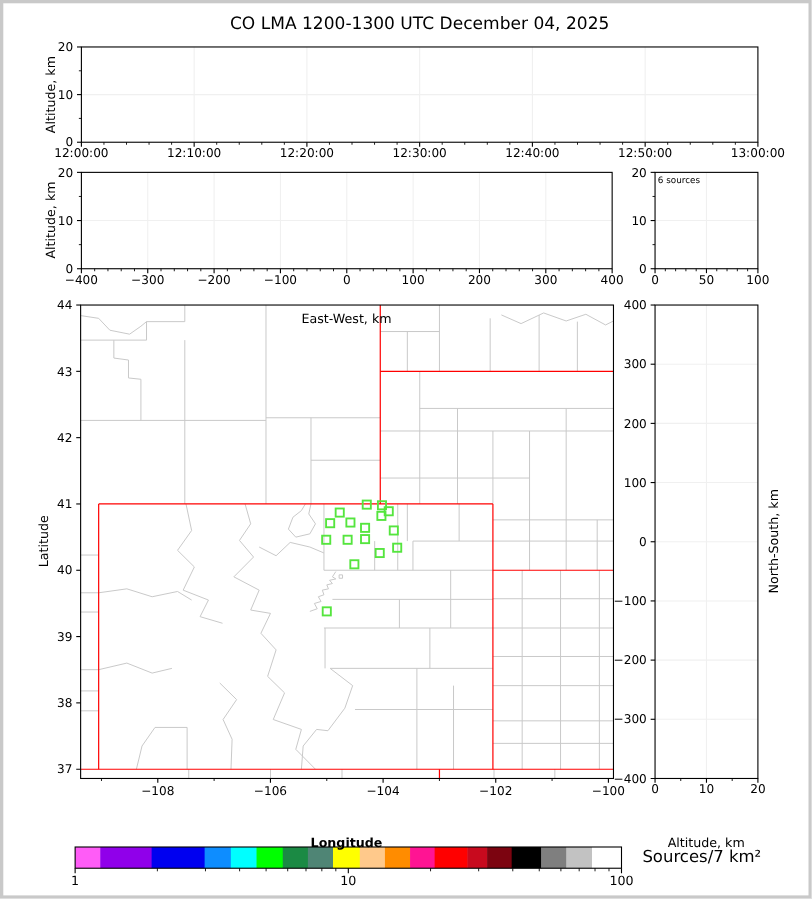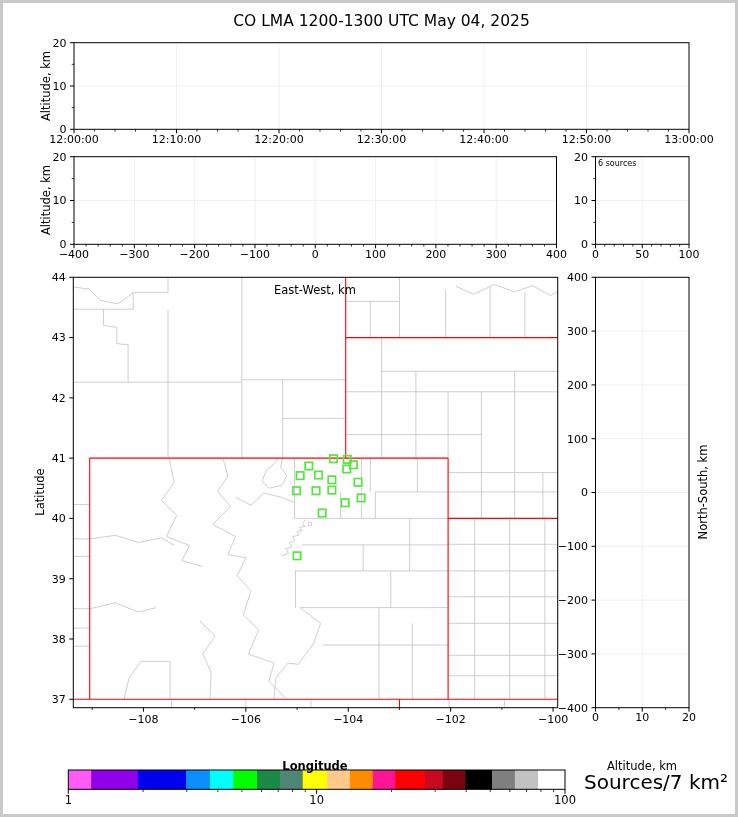--- a/index.html
+++ b/index.html
@@ -8,21 +8,21 @@
     font-family:"DejaVu Sans","Liberation Sans",sans-serif; overflow:hidden;
   }
   .outer-frame { position:absolute; inset:0; border:3px solid #c9c9c9; pointer-events:none; z-index:5; }
   #plot { position:absolute; left:0; top:0; }
   .lbl { position:absolute; color:#000; white-space:nowrap; z-index:3; }
   .title { font-size:15.5px; text-align:center; }
   .axlab { font-size:11.5px; }
   .vlab { transform:translate(-50%,-50%) rotate(-90deg); }
   .hlab { transform:translate(-50%,-50%);margin-top:27px; }
   .annot { font-size:8px; }
-  .cblab { font-size:20px; }
+  .cblab { font-size:15px; }
 </style>
 </head>
 <body>
 
 <div class="window">
   <svg id="plot" width="738" height="817">
       <g>
         <g>
           <line x1="176.5" y1="42.7" x2="176.5" y2="129.3" stroke="#f0f0f0" stroke-width="1"></line>
           <line x1="279" y1="42.7" x2="279" y2="129.3" stroke="#f0f0f0" stroke-width="1"></line>
@@ -439,21 +439,21 @@
           <line x1="553.6361272192563" y1="789.3" x2="553.6361272192563" y2="792.0999999999999" stroke="#000000" stroke-width="0.8"></line>
         </g>
         <g>
           <text x="68.3" y="804.3" font-size="11.5" text-anchor="middle" fill="#000000" font-family="DejaVu Sans, Liberation Sans, sans-serif">1</text>
           <text x="316.65" y="804.3" font-size="11.5" text-anchor="middle" fill="#000000" font-family="DejaVu Sans, Liberation Sans, sans-serif">10</text>
           <text x="565" y="804.3" font-size="11.5" text-anchor="middle" fill="#000000" font-family="DejaVu Sans, Liberation Sans, sans-serif">100</text>
         </g>
       </g>
     </svg>
 
-  <div class="lbl title" style="left:74px; top:12px; width:615px;">CO LMA 1200-1300 UTC May 04, 2025</div>
+  <div class="lbl title" style="left:74px; top:12px; width:615px;">CO LMA 1200-1300 UTC December 04, 2025</div>
 
   <div class="lbl axlab vlab" style="left:46px; top:86px;">Altitude, km</div>
   <div class="lbl axlab vlab" style="left:46px; top:200px;">Altitude, km</div>
   <div class="lbl axlab hlab" style="left:315px; top:263px;">East-West, km</div>
   <div class="lbl axlab vlab" style="left:40px; top:492px;">Latitude</div>
   <div class="lbl axlab hlab" style="left:315px; top:739px;font-weight:bold;">Longitude</div>
   <div class="lbl axlab vlab" style="left:703px; top:492px;">North-South, km</div>
   <div class="lbl axlab hlab" style="left:642px; top:739px;">Altitude, km</div>
 
   <div class="lbl annot" style="left:598px; top:159px;">6 sources</div>

